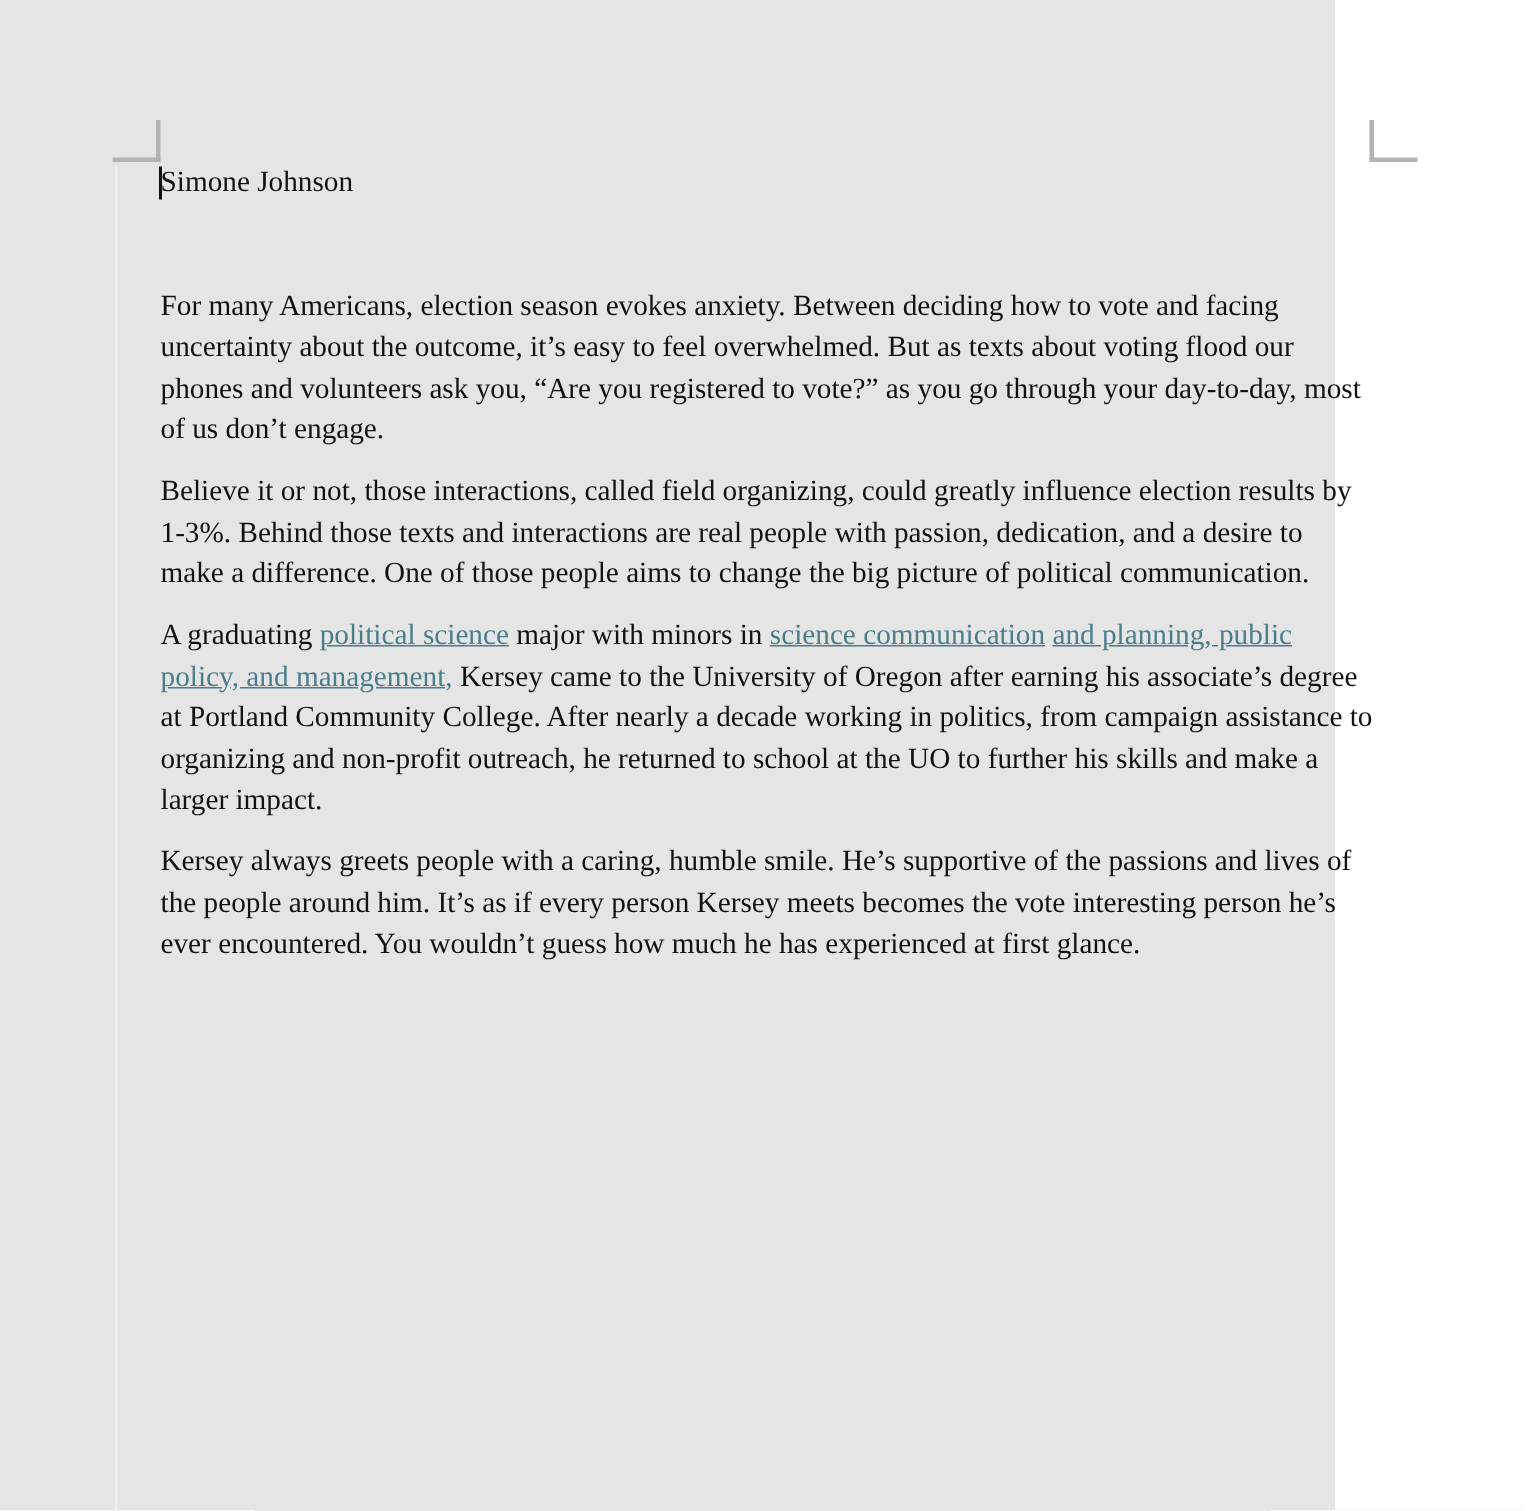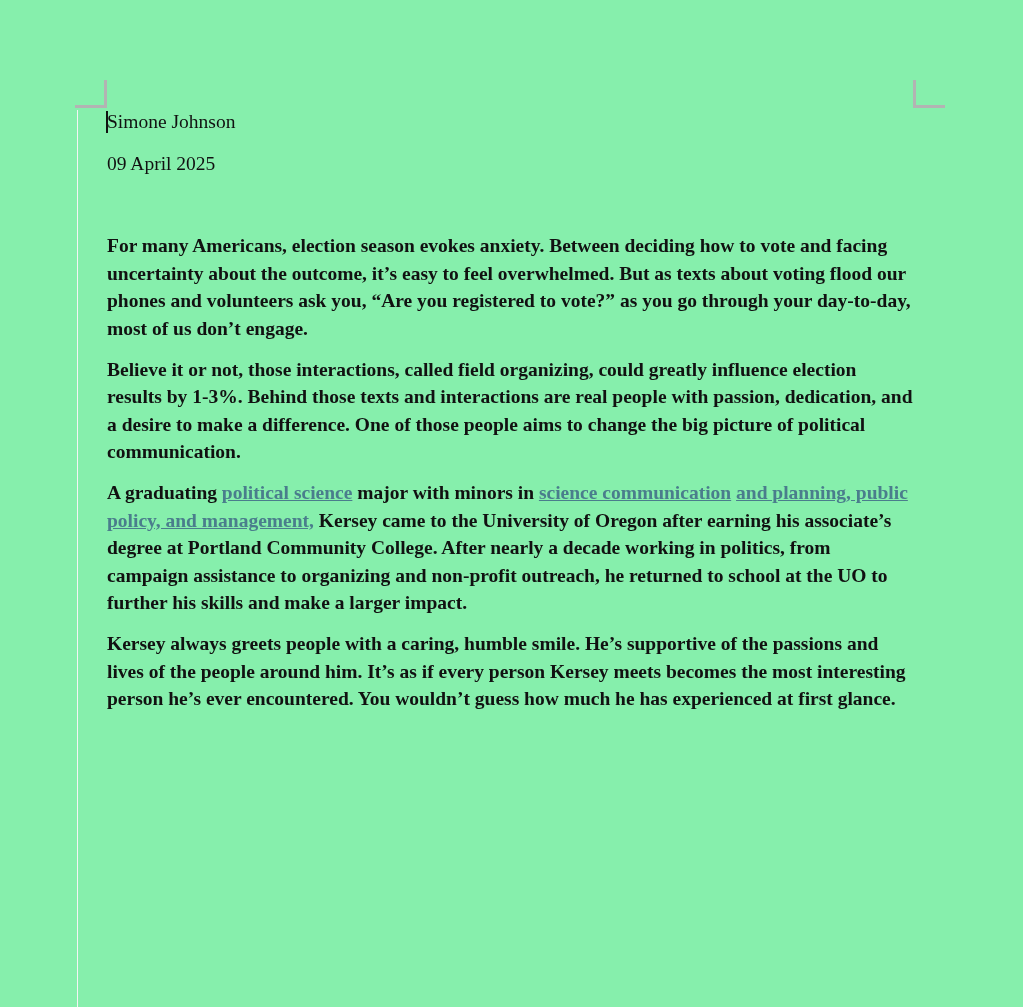--- a/index.html
+++ b/index.html
@@ -11,23 +11,23 @@
       width: 1023px;
       height: 1007px;
       position: relative;
       overflow: hidden;
       font-family: "Liberation Serif", "DejaVu Serif", serif;
       color: #111111;
     }
     .page {
       position: absolute;
       left: 0; top: 0;
-      width: 1023px;
+      width: 890px;
       height: 1007px;
-      background: #86efac;
+      background: #e5e5e5;
     }
     .crop-mark {
       position: absolute;
       width: 30px;
       height: 27px;
     }
     .crop-tl {
       left: 75px;
       top: 80px;
       border-right: 3px solid #b3b3b3;
@@ -83,21 +83,20 @@
       white-space: nowrap;
     }
     .center-line sup {
       font-size: 11px;
       line-height: 0;
       position: relative;
       top: -2px;
     }
     .para {
       margin: 0 0 13.5px 0;
-      font-weight: bold;
     }
     .link {
       color: #4a7d8c;
       text-decoration: underline;
       text-decoration-color: #4a7d8c;
       cursor: pointer;
       text-align: center;
     }
   </style>
 </head>
@@ -106,23 +105,22 @@
 <div class="page">
   <div class="crop-mark crop-tl"></div>
   <div class="crop-mark crop-tr"></div>
   <div class="margin-line"></div>
 
   <div class="content">
     <p class="header-line">
       <span class="cursor"></span>
       <span>Simone Johnson</span>
     </p>
-    <p class="header-line">09 April 2025</p>
 
     <div class="spacer"></div>
 
 
     <p class="para">For many Americans, election season evokes anxiety. Between deciding how to vote and facing uncertainty about the outcome, it’s easy to feel overwhelmed. But as texts about voting flood our phones and volunteers ask you, “Are you registered to vote?” as you go through your day-to-day, most of us don’t engage.</p>
     <p class="para">Believe it or not, those interactions, called field organizing, could greatly influence election results by 1-3%. Behind those texts and interactions are real people with passion, dedication, and a desire to make a difference. One of those people aims to change the big picture of political communication.</p>
     <p class="para"><span>A graduating </span><a class="link">political science</a><span> major with minors in </span><a class="link">science communication</a><span> </span><a class="link">and planning, public policy, and management,</a><span> Kersey came to the University of Oregon after earning his associate’s degree at Portland Community College. After nearly a decade working in politics, from campaign assistance to organizing and non-profit outreach, he returned to school at the UO to further his skills and make a larger impact.</span></p>
-    <p class="para">Kersey always greets people with a caring, humble smile. He’s supportive of the passions and lives of the people around him. It’s as if every person Kersey meets becomes the most interesting person he’s ever encountered. You wouldn’t guess how much he has experienced at first glance.</p>
+    <p class="para">Kersey always greets people with a caring, humble smile. He’s supportive of the passions and lives of the people around him. It’s as if every person Kersey meets becomes the vote interesting person he’s ever encountered. You wouldn’t guess how much he has experienced at first glance.</p>
   </div>
 </div>
 
 </body></html>

